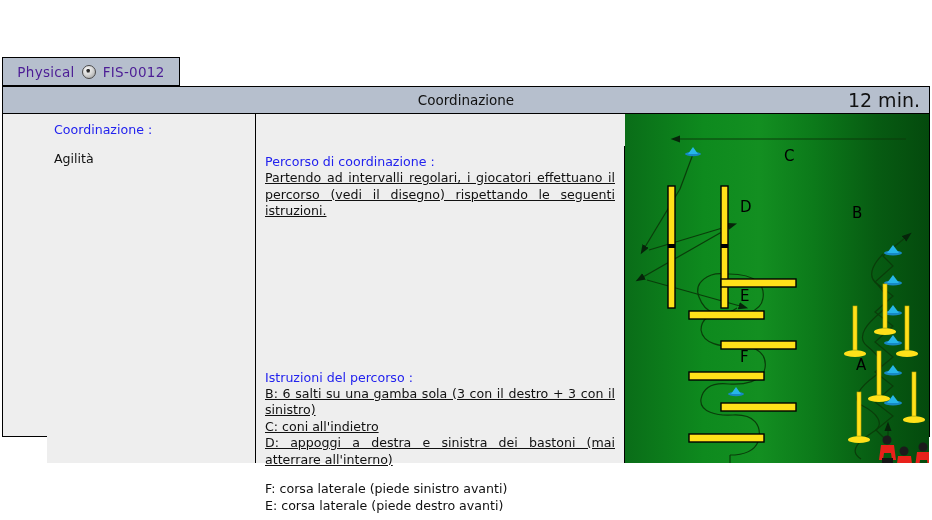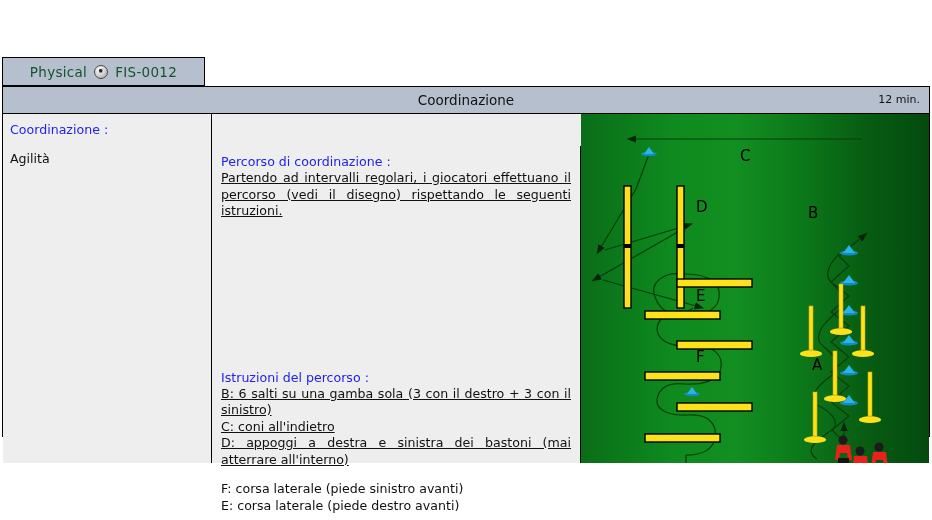--- a/index.html
+++ b/index.html
@@ -2,43 +2,43 @@
 <html><head>
 <meta charset="utf-8">
 <style>
   html,body{margin:0;padding:0;background:#ffffff;}
   body{width:932px;height:520px;font-family:"DejaVu Sans",sans-serif;overflow:hidden;}
 
   #root{position:relative;width:932px;height:520px;}
 
   
   .tab{
-    position:absolute;left:2px;top:57px;width:203px;height:29px;
+    position:absolute;left:2px;top:57px;width:178px;height:29px;
     background:#b6bfcd;border:1px solid #000;box-sizing:border-box;
     display:flex;align-items:center;justify-content:center;gap:7px;
-    font-size:13.5px;color:#14532d;letter-spacing:.3px;
+    font-size:13.5px;color:#4c1d95;letter-spacing:.3px;
   }
   .ball{display:inline-block;width:12px;height:12px;border-radius:50%;
         background:radial-gradient(circle at 35% 30%,#fafafa 0%,#d8d8d8 45%,#9a9a9a 100%);
         border:1px solid #4a4a4a;position:relative;flex:0 0 auto;}
   .ball::before{content:"";position:absolute;left:3.5px;top:3px;width:4px;height:4px;
         background:#2b2b2b;clip-path:polygon(50% 0,100% 38%,81% 100%,19% 100%,0 38%);}
 
   
   .tbl{position:absolute;left:2px;top:86px;width:928px;height:351px;
        border:1px solid #000;box-sizing:border-box;background:#eeeeee;}
 
   .hdr{position:relative;height:27px;background:#b6bfcd;border-bottom:1px solid #000;
        box-sizing:border-box;}
   .hdr-title{position:absolute;left:0;right:0;top:0;height:26px;line-height:26px;
        text-align:center;font-size:13.5px;color:#111;}
   .hdr-dur{position:absolute;right:9px;top:0;height:26px;line-height:26px;
-       font-size:11px;color:#111;}
-
-  .body{position:relative;height:349px;display:flex;}
+       font-size:19px;color:#111;}
+
+  .body{position:relative;height:349px;display:flex;padding-left:44px;}
 
   .colA{width:209px;box-sizing:border-box;border-right:1px solid #000;
         background:#eeeeee;padding:8px 7px 6px 7px;position:relative;}
   .colB{width:369px;box-sizing:border-box;border-right:1px solid #000;
         background:#eeeeee;padding:8px 9px 6px 9px;position:relative;margin-top:32px;}
   .colC{flex:1;position:relative;overflow:hidden;background:#0b7a19;}
 
   .lbl{color:#2222ee;font-size:12.6px;line-height:16px;}
   .txt{color:#111;font-size:12.6px;line-height:16.5px;}
   .just{text-align:justify;text-decoration:underline;}

